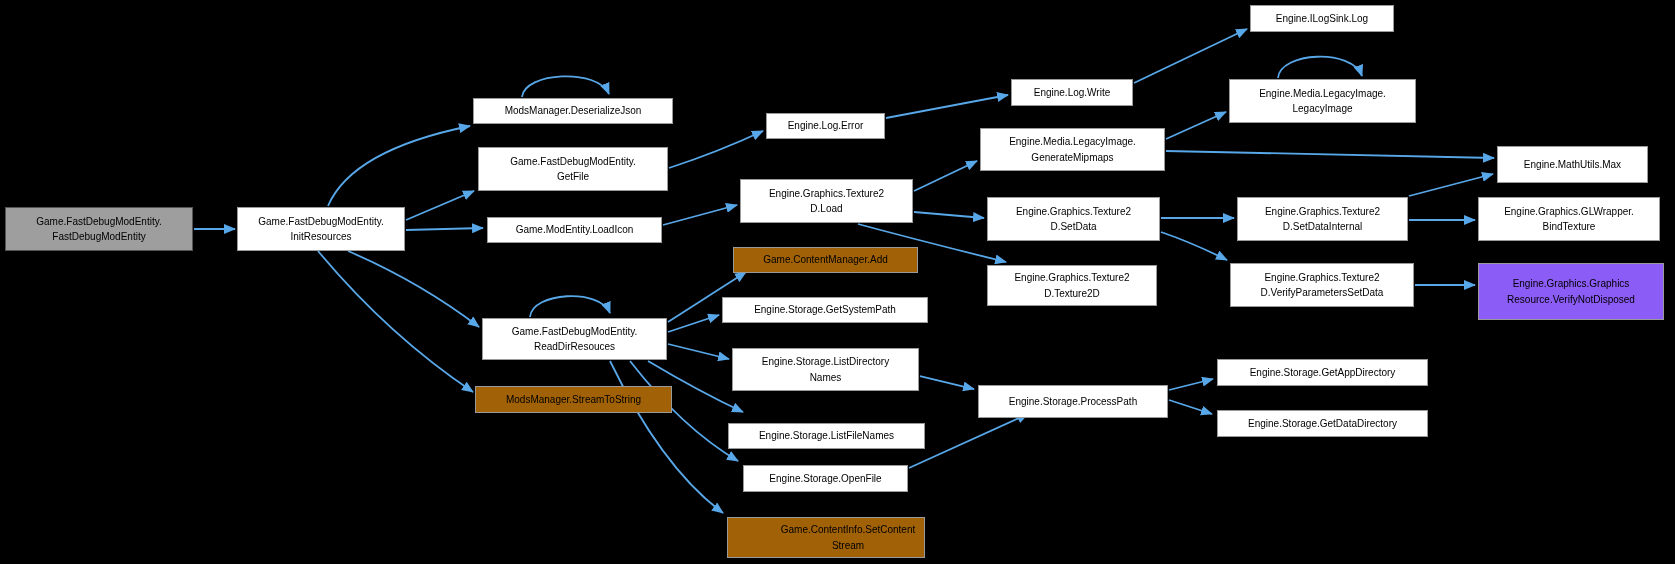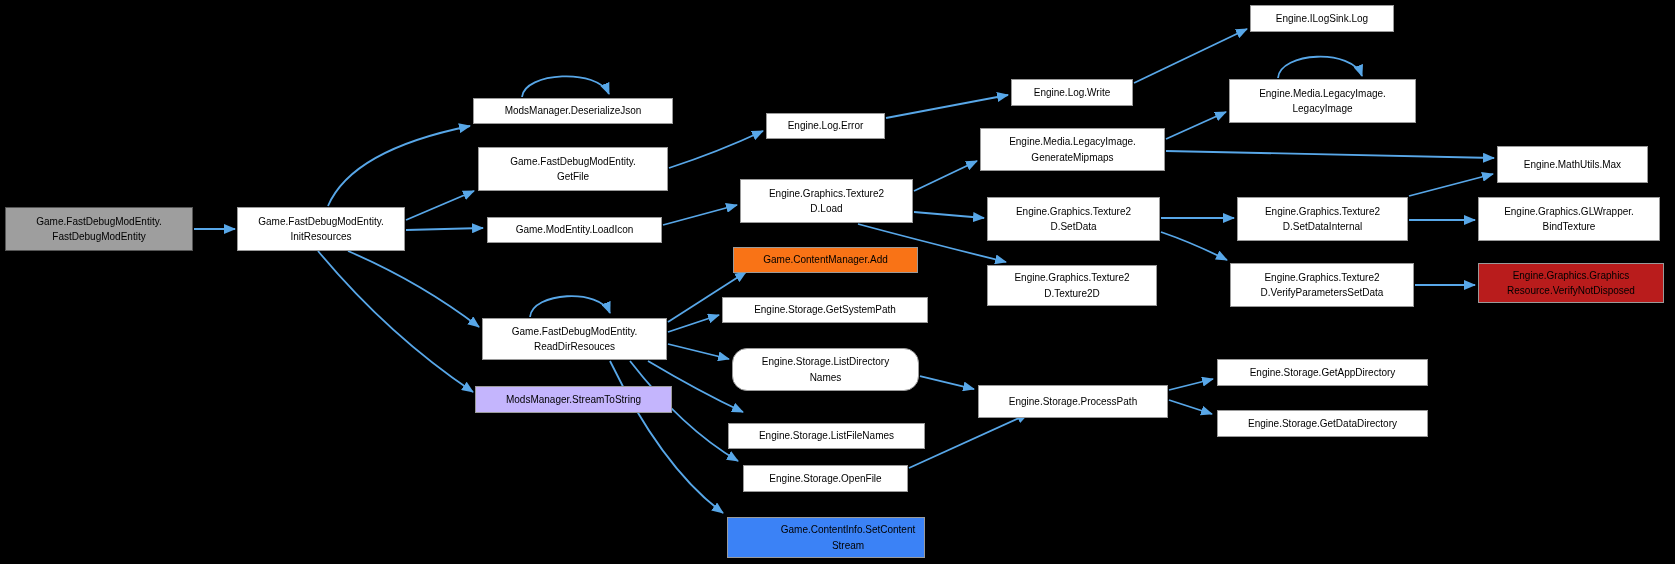--- a/index.html
+++ b/index.html
@@ -100,30 +100,30 @@
       <div class="node" style="left: 987px; top: 197px; width: 173px; height: 44px; background: rgb(255, 255, 255); border-color: rgb(154, 154, 154); color: rgb(0, 0, 0);">Engine.Graphics.Texture2
 D.SetData</div>
       <div class="node" style="left: 1237px; top: 197px; width: 171px; height: 44px; background: rgb(255, 255, 255); border-color: rgb(154, 154, 154); color: rgb(0, 0, 0);">Engine.Graphics.Texture2
 D.SetDataInternal</div>
       <div class="node" style="left: 1478px; top: 197px; width: 182px; height: 44px; background: rgb(255, 255, 255); border-color: rgb(154, 154, 154); color: rgb(0, 0, 0);">Engine.Graphics.GLWrapper.
 BindTexture</div>
       <div class="node" style="left: 987px; top: 265px; width: 170px; height: 41px; background: rgb(255, 255, 255); border-color: rgb(154, 154, 154); color: rgb(0, 0, 0);">Engine.Graphics.Texture2
 D.Texture2D</div>
       <div class="node" style="left: 1230px; top: 263px; width: 184px; height: 44px; background: rgb(255, 255, 255); border-color: rgb(154, 154, 154); color: rgb(0, 0, 0);">Engine.Graphics.Texture2
 D.VerifyParametersSetData</div>
-      <div class="node" style="left: 1478px; top: 263px; width: 186px; height: 40px; background: #b91c1c; border-color: rgb(154, 154, 154); color: rgb(0, 0, 0);">Engine.Graphics.Graphics
+      <div class="node" style="left: 1478px; top: 263px; width: 186px; height: 57px; background: #8b5cf6; border-color: rgb(154, 154, 154); color: rgb(0, 0, 0);">Engine.Graphics.Graphics
 Resource.VerifyNotDisposed</div>
-      <div class="node" style="left: 733px; top: 247px; width: 185px; height: 26px; background: #f97316; border-color: rgb(154, 154, 154); color: rgb(0, 0, 0);">Game.ContentManager.Add</div>
+      <div class="node" style="left: 733px; top: 247px; width: 185px; height: 26px; background: #a16207; border-color: rgb(154, 154, 154); color: rgb(0, 0, 0);">Game.ContentManager.Add</div>
       <div class="node" style="left: 482px; top: 318px; width: 185px; height: 42px; background: rgb(255, 255, 255); border-color: rgb(154, 154, 154); color: rgb(0, 0, 0);">Game.FastDebugModEntity.
 ReadDirResouces</div>
       <div class="node" style="left: 722px; top: 297px; width: 206px; height: 26px; background: rgb(255, 255, 255); border-color: rgb(154, 154, 154); color: rgb(0, 0, 0);">Engine.Storage.GetSystemPath</div>
-      <div class="node" style="left: 732px; top: 348px; width: 187px; height: 43px; background: rgb(255, 255, 255); border-color: rgb(154, 154, 154); color: rgb(0, 0, 0); border-radius: 15px;">Engine.Storage.ListDirectory
+      <div class="node" style="left: 732px; top: 348px; width: 187px; height: 43px; background: rgb(255, 255, 255); border-color: rgb(154, 154, 154); color: rgb(0, 0, 0);">Engine.Storage.ListDirectory
 Names</div>
-      <div class="node" style="left: 475px; top: 386px; width: 197px; height: 27px; background: #c4b5fd; border-color: rgb(154, 154, 154); color: rgb(0, 0, 0);">ModsManager.StreamToString</div>
+      <div class="node" style="left: 475px; top: 386px; width: 197px; height: 27px; background: #a16207; border-color: rgb(154, 154, 154); color: rgb(0, 0, 0);">ModsManager.StreamToString</div>
       <div class="node" style="left: 728px; top: 423px; width: 197px; height: 26px; background: rgb(255, 255, 255); border-color: rgb(154, 154, 154); color: rgb(0, 0, 0);">Engine.Storage.ListFileNames</div>
       <div class="node" style="left: 978px; top: 385px; width: 190px; height: 33px; background: rgb(255, 255, 255); border-color: rgb(154, 154, 154); color: rgb(0, 0, 0);">Engine.Storage.ProcessPath</div>
       <div class="node" style="left: 1217px; top: 359px; width: 211px; height: 27px; background: rgb(255, 255, 255); border-color: rgb(154, 154, 154); color: rgb(0, 0, 0);">Engine.Storage.GetAppDirectory</div>
       <div class="node" style="left: 1217px; top: 410px; width: 211px; height: 27px; background: rgb(255, 255, 255); border-color: rgb(154, 154, 154); color: rgb(0, 0, 0);">Engine.Storage.GetDataDirectory</div>
       <div class="node" style="left: 743px; top: 465px; width: 165px; height: 27px; background: rgb(255, 255, 255); border-color: rgb(154, 154, 154); color: rgb(0, 0, 0);">Engine.Storage.OpenFile</div>
-      <div class="node" style="left: 727px; top: 517px; width: 198px; height: 41px; background: #3b82f6; border-color: rgb(154, 154, 154); color: rgb(0, 0, 0); padding-left: 44px;">Game.ContentInfo.SetContent
+      <div class="node" style="left: 727px; top: 517px; width: 198px; height: 41px; background: #a16207; border-color: rgb(154, 154, 154); color: rgb(0, 0, 0); padding-left: 44px;">Game.ContentInfo.SetContent
 Stream</div>
     </div>
 </div>
 
 </body></html>

